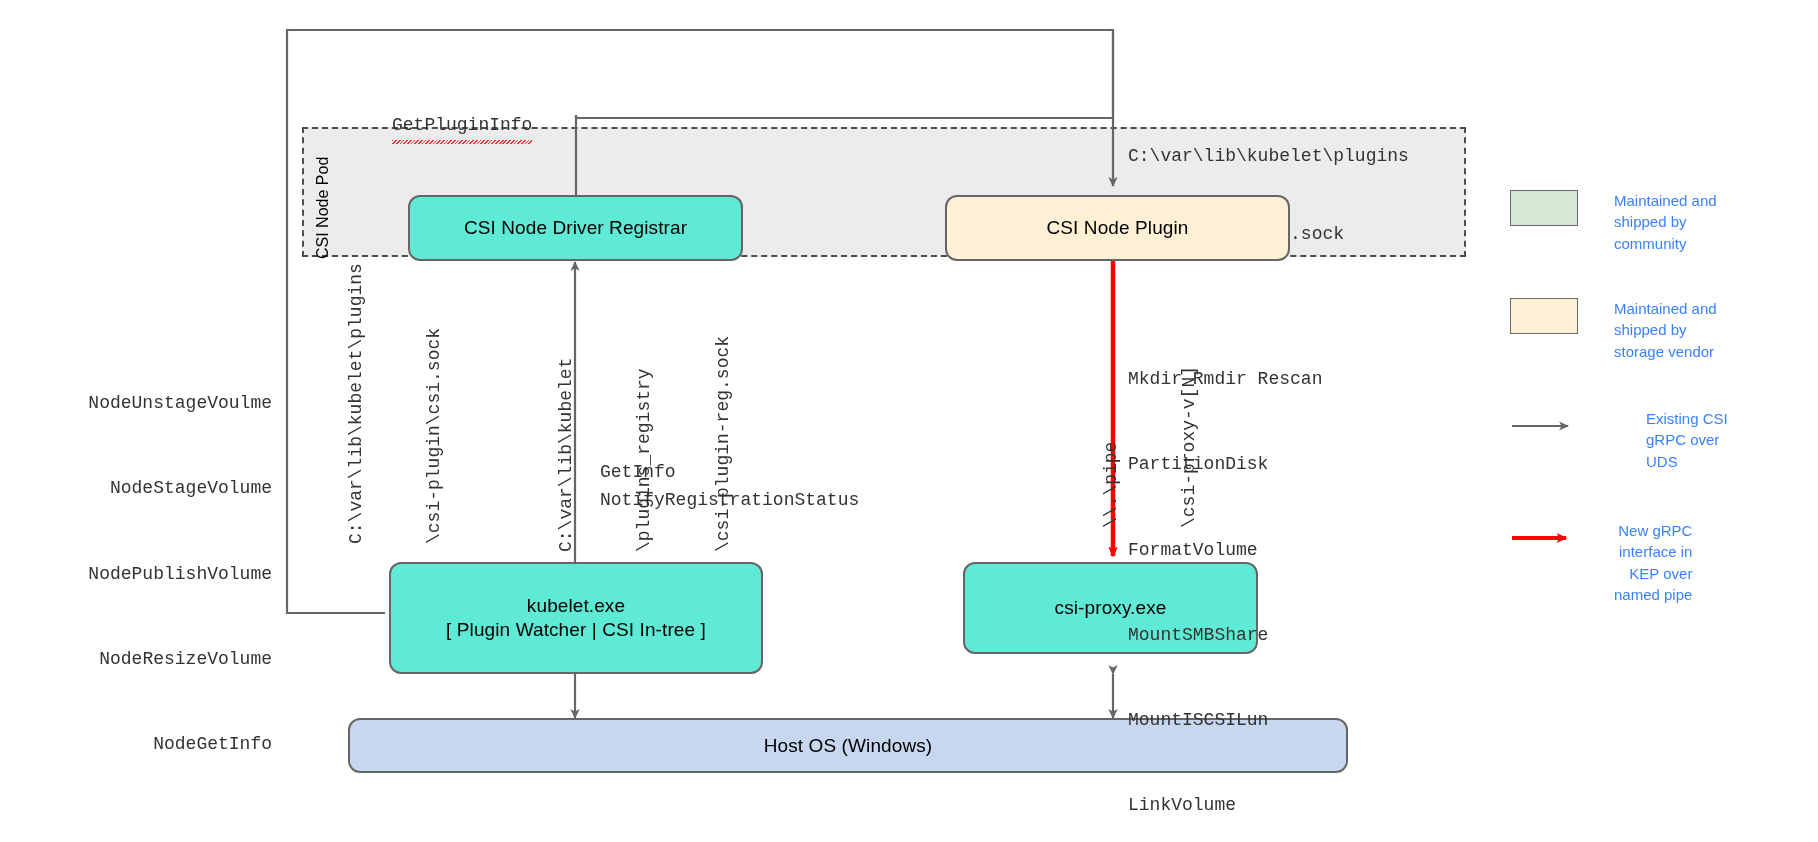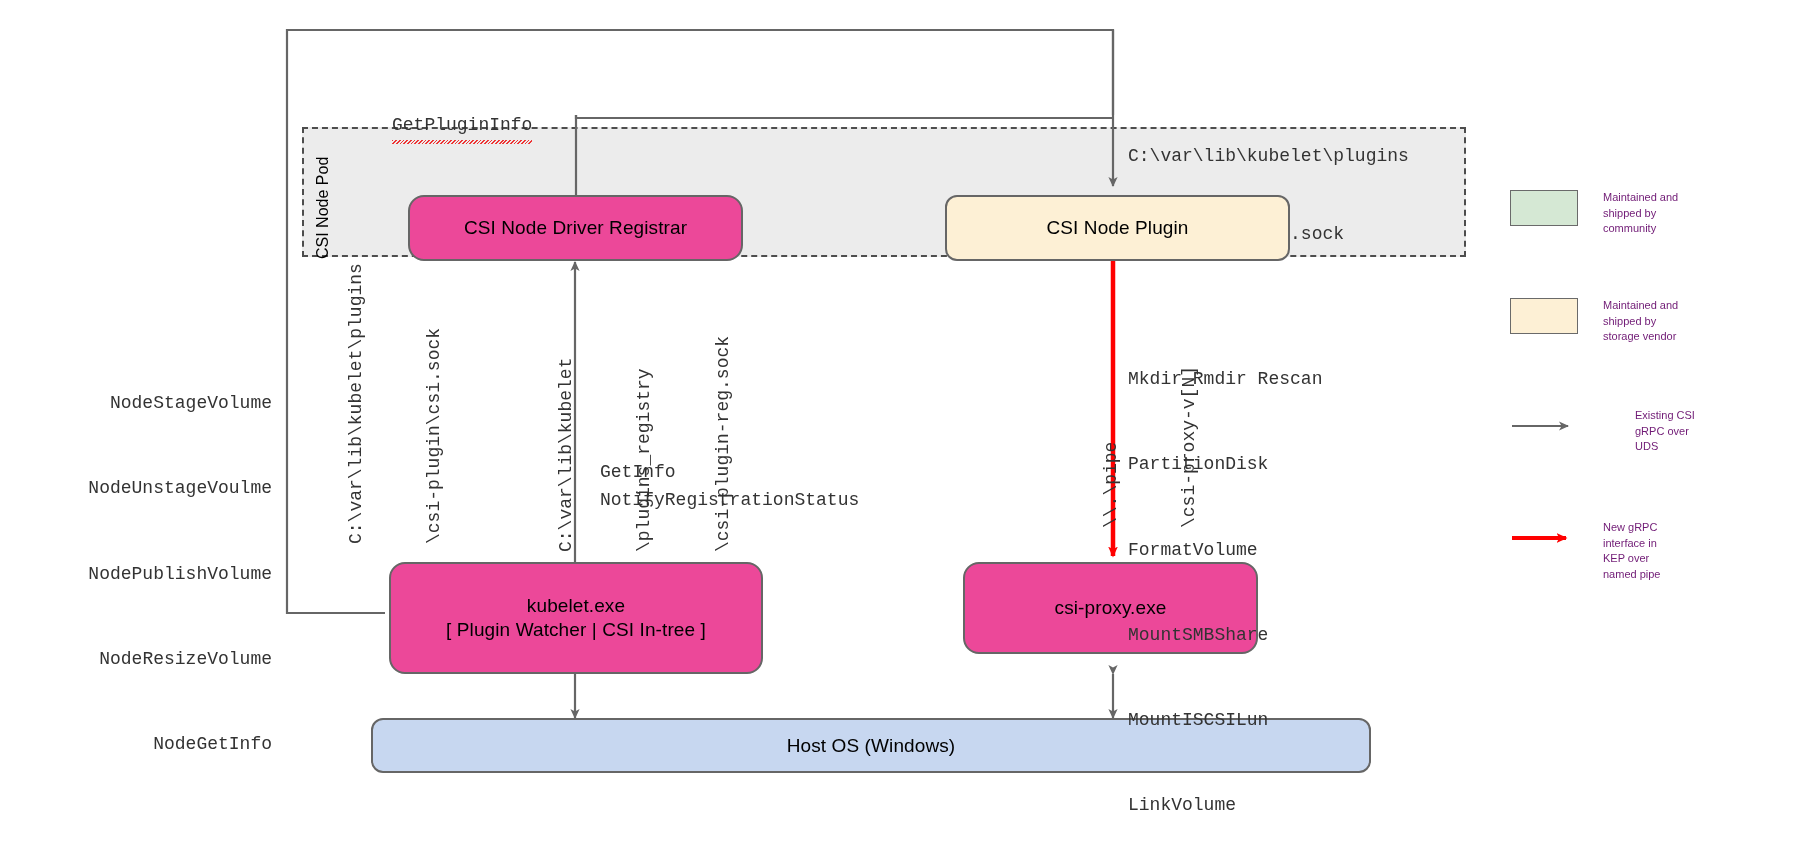--- a/index.html
+++ b/index.html
@@ -37,21 +37,21 @@
     justify-content: center;
     text-align: center;
     line-height: 1.25;
     font-size: 19px;
     color: #000;
     letter-spacing: .1px;
   }
   .node .lines {
     width: 100%;
   }
-  .node-green { background: #ec4899; border-radius: 16px; }
+  .node-green { background: #5eead4; }
   .node-yellow { background: #ffe6cc; background: #fdf0d5; }
   .node-blue { background: #c7d7f0; }
   .pod-box {
     position: absolute;
     box-sizing: border-box;
     background: #ececec;
     border: 2px dashed #4d4d4d;
   }
   .pod-label {
     position: absolute;
@@ -109,24 +109,24 @@
   .swatch {
     width: 68px;
     height: 36px;
     border: 1.5px solid #6a6a6a;
     box-sizing: border-box;
     flex: 0 0 auto;
   }
   .swatch-green { background: #d5e8d4; }
   .swatch-yellow { background: #fdf0d5; }
   .legend-text {
-    font-size: 11px;
+    font-size: 15px;
     line-height: 1.42;
-    color: #701a75;
-    margin-left: 25px;
+    color: #3b82f6;
+    margin-left: 36px;
     white-space: pre-line;
     max-width: 150px;
   }
   .legend-arrow {
     width: 68px;
     height: 36px;
     flex: 0 0 auto;
     position: relative;
   }
 </style>
@@ -186,27 +186,27 @@
     <span class="lines">
       <span style="display:block">kubelet.exe</span>
       <span style="display:block">[ Plugin Watcher | CSI In-tree ]</span>
     </span>
   </div>
 
   <div class="node node-green" style="left:963px; top:562px; width:295px; height:92px;">
     <span class="lines">csi-proxy.exe</span>
   </div>
 
-  <div class="node node-blue" style="left:371px; top:718px; width:1000px; height:55px;justify-content:center;">
+  <div class="node node-blue" style="left:348px; top:718px; width:1000px; height:55px;justify-content:center;">
     <span class="lines">Host OS (Windows)</span>
   </div>
 
   <div class="txt mono right" style="left:0px; top:332px; width:272px; line-height:1.58;">
+    <div>NodeUnstageVoulme</div>
     <div>NodeStageVolume</div>
-    <div>NodeUnstageVoulme</div>
     <div>NodePublishVolume</div>
     <div>NodeResizeVolume</div>
     <div>NodeGetInfo</div>
     
     
   </div>
 
   <div class="rot mono" style="left:291px; top:544px; line-height:1.45;">
     <div>C:\var\lib\kubelet\plugins</div>
     <div>\csi-plugin\csi.sock</div>
@@ -265,21 +265,21 @@
             </marker>
           </defs>
           <path d="M 2 18 L 58 18" fill="none" stroke="#666666" stroke-width="2" marker-end="url(#lgGray)"></path>
         </svg>
       </span>
       <span class="legend-text">Existing CSI
 gRPC over
 UDS</span>
     </div>
 
-    <div class="legend-row" style="left:0px; top:330px;">
+    <div class="legend-row" style="left:0px; top:330px;text-align:right;">
       <span class="legend-arrow">
         <svg width="68" height="36" viewBox="0 0 68 36" style="position:absolute;left:0;top:0;">
           <defs>
             <marker id="lgRed" markerWidth="13" markerHeight="13" refX="9.5" refY="5.5" orient="auto" markerUnits="userSpaceOnUse">
               <path d="M0,0.6 L11,5.5 L0,10.4 L2.8,5.5 Z" fill="#ff0000"></path>
             </marker>
           </defs>
           <path d="M 2 18 L 56 18" fill="none" stroke="#ff0000" stroke-width="4" marker-end="url(#lgRed)"></path>
         </svg>
       </span>

